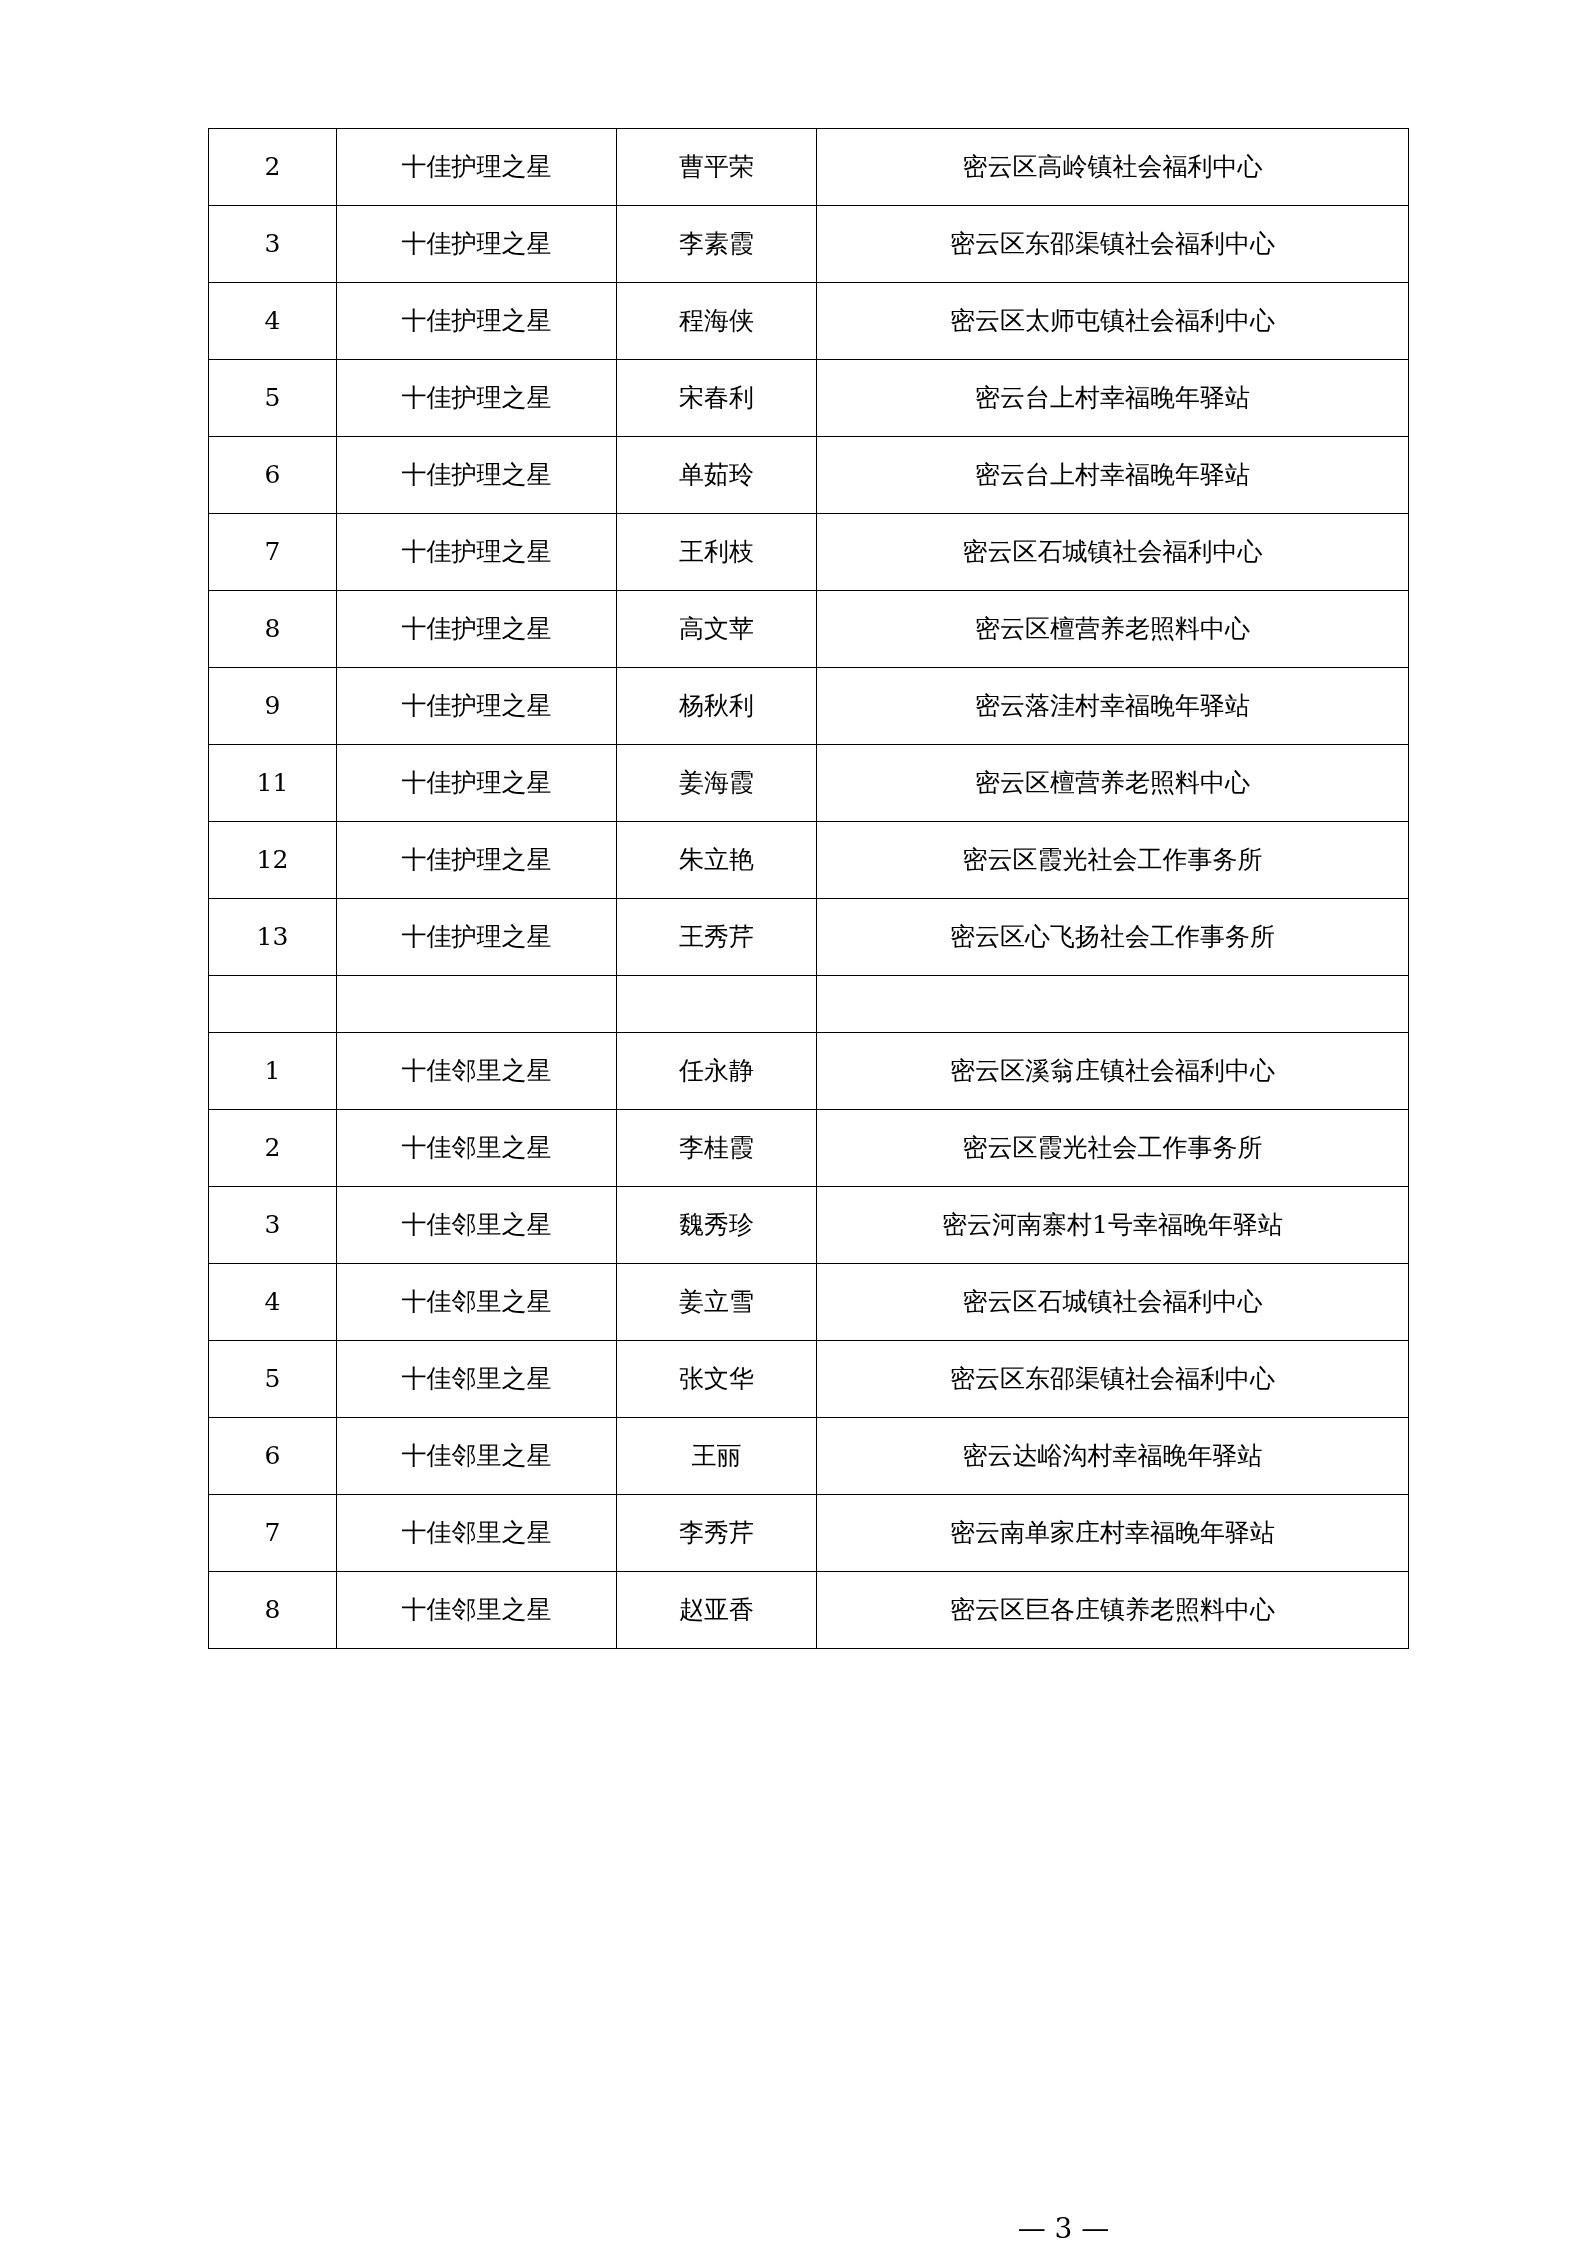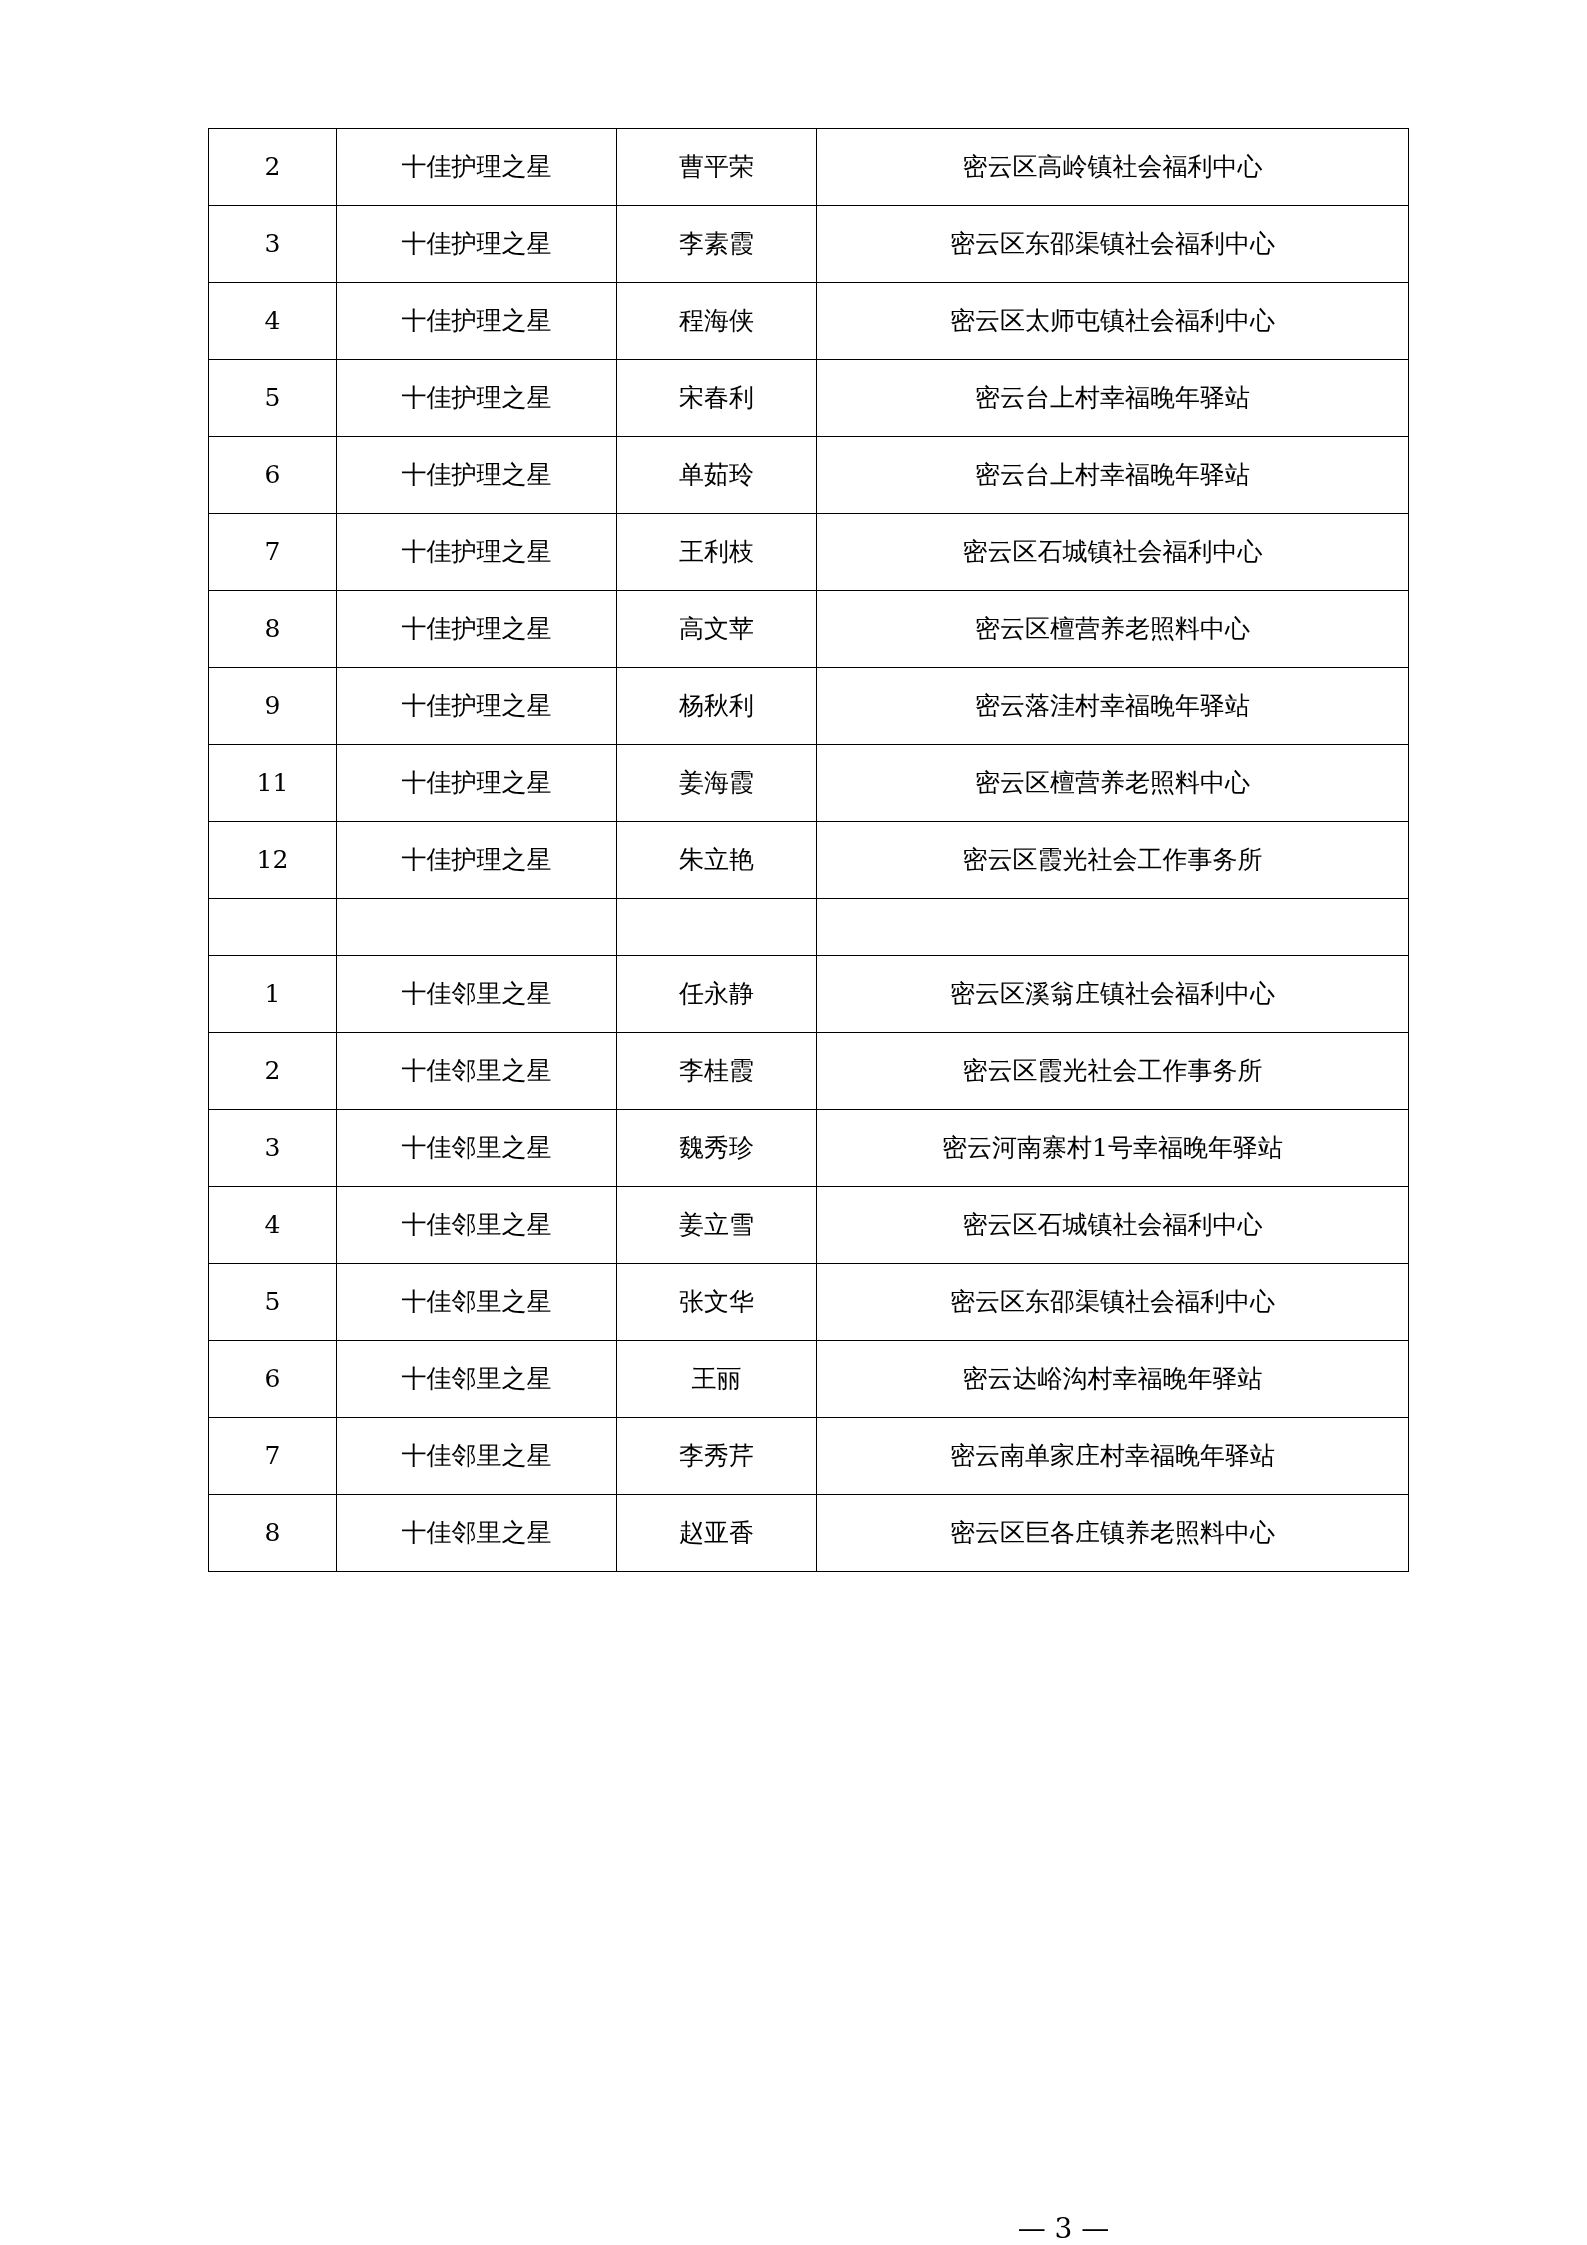--- a/index.html
+++ b/index.html
@@ -128,20 +128,26 @@
           <td>十佳护理之星</td>
           <td>姜海霞</td>
           <td>密云区檀营养老照料中心</td>
         </tr>
         <tr>
           <td>12</td>
           <td>十佳护理之星</td>
           <td>朱立艳</td>
           <td>密云区霞光社会工作事务所</td>
         </tr>
+        <tr>
+          <td>13</td>
+          <td>十佳护理之星</td>
+          <td>王秀芹</td>
+          <td>密云区心飞扬社会工作事务所</td>
+        </tr>
         <tr class="spacer-row">
           <td></td>
           <td></td>
           <td></td>
           <td></td>
         </tr>
         <tr>
           <td>1</td>
           <td>十佳邻里之星</td>
           <td>任永静</td>

